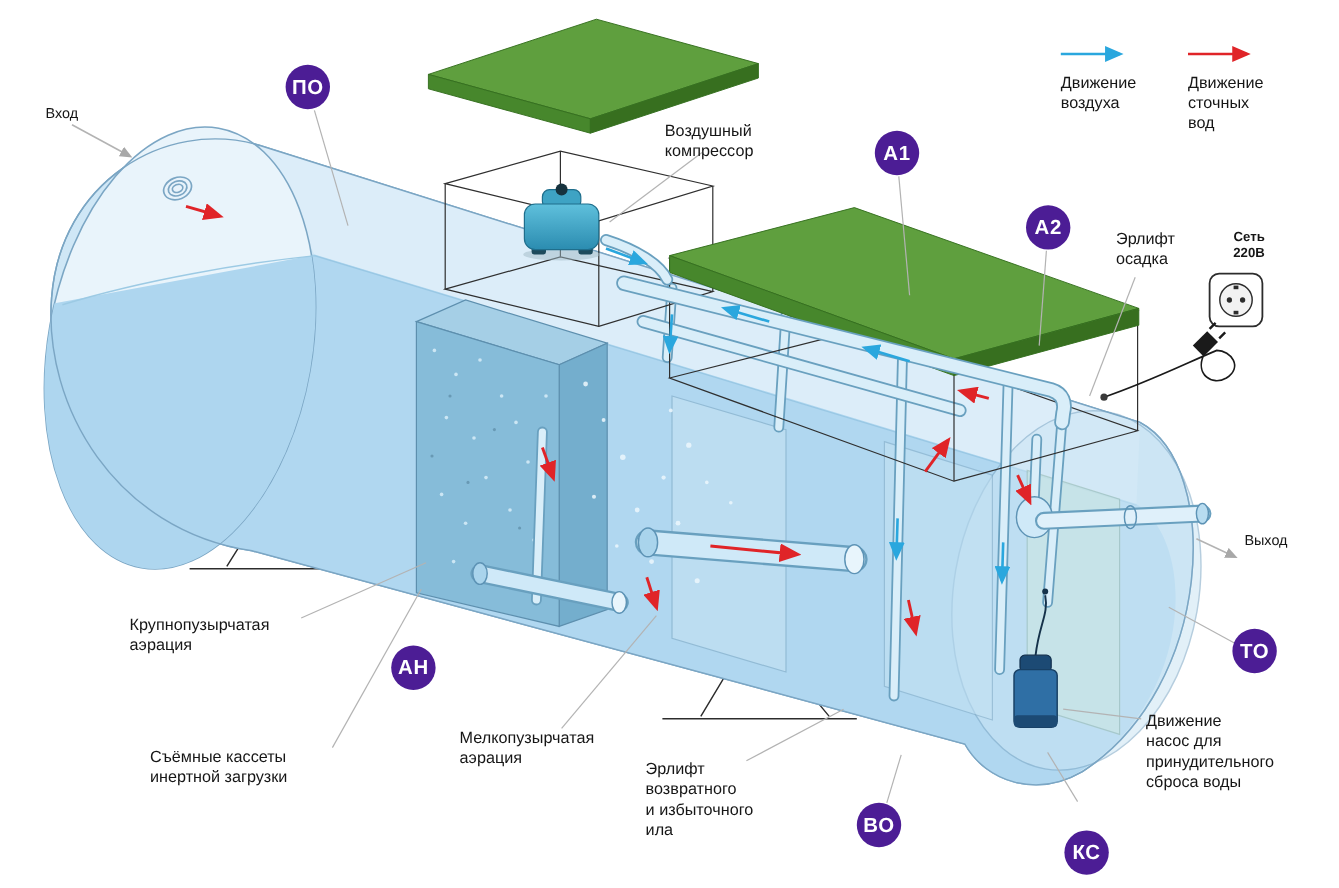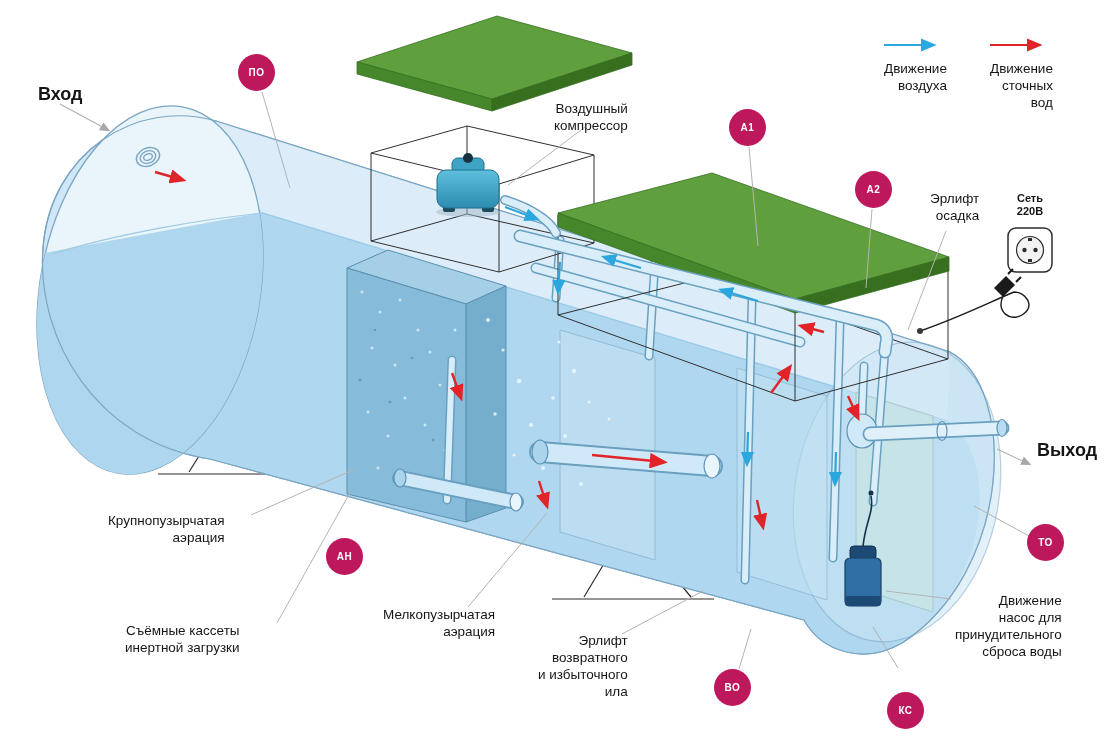--- a/index.html
+++ b/index.html
@@ -1,24 +1,24 @@
 <!DOCTYPE html>
 <html><head>
 <meta charset="utf-8">
 <style>
   * { margin:0; padding:0; box-sizing:border-box; }
   html,body { background:#ffffff; }
   body { font-family:"Liberation Sans", sans-serif; }
   .stage { position:relative; width:1116px; height:740px; background:#fff; overflow:hidden; }
   .stage > svg { position:absolute; left:0; top:0; }
-  .lbl { position:absolute; font-size:13.5px; line-height:17px; color:#161616; white-space:pre-line;text-align:right; }
-  .lbl.bold { font-weight:bold; font-size:18px; }
-  .lbl.small { font-size:11px; font-weight:bold; line-height:13px; text-align:center; width:48px; }
-  .badge { position:absolute; width:37px; height:37px; border-radius:50%; background:#be185d;
-           color:#fff; font-weight:bold; font-size:10px; display:flex; align-items:center;
+  .lbl { position:absolute; font-size:13.5px; line-height:17px; color:#161616; white-space:pre-line; }
+  .lbl.bold { font-weight:normal; font-size:12px; }
+  .lbl.small { font-size:11px; font-weight:bold; line-height:13px; text-align:right; width:48px; }
+  .badge { position:absolute; width:37px; height:37px; border-radius:50%; background:#4c1d95;
+           color:#fff; font-weight:bold; font-size:17px; display:flex; align-items:center;
            justify-content:center; letter-spacing:.5px; }
 </style>
 </head>
 <body>
 
 <div class="stage">
 
 <svg width="1116" height="740" viewBox="0 0 1116 740">
   <defs>
     <marker id="mRed" markerWidth="7" markerHeight="6" refX="5.5" refY="3" orient="auto">

